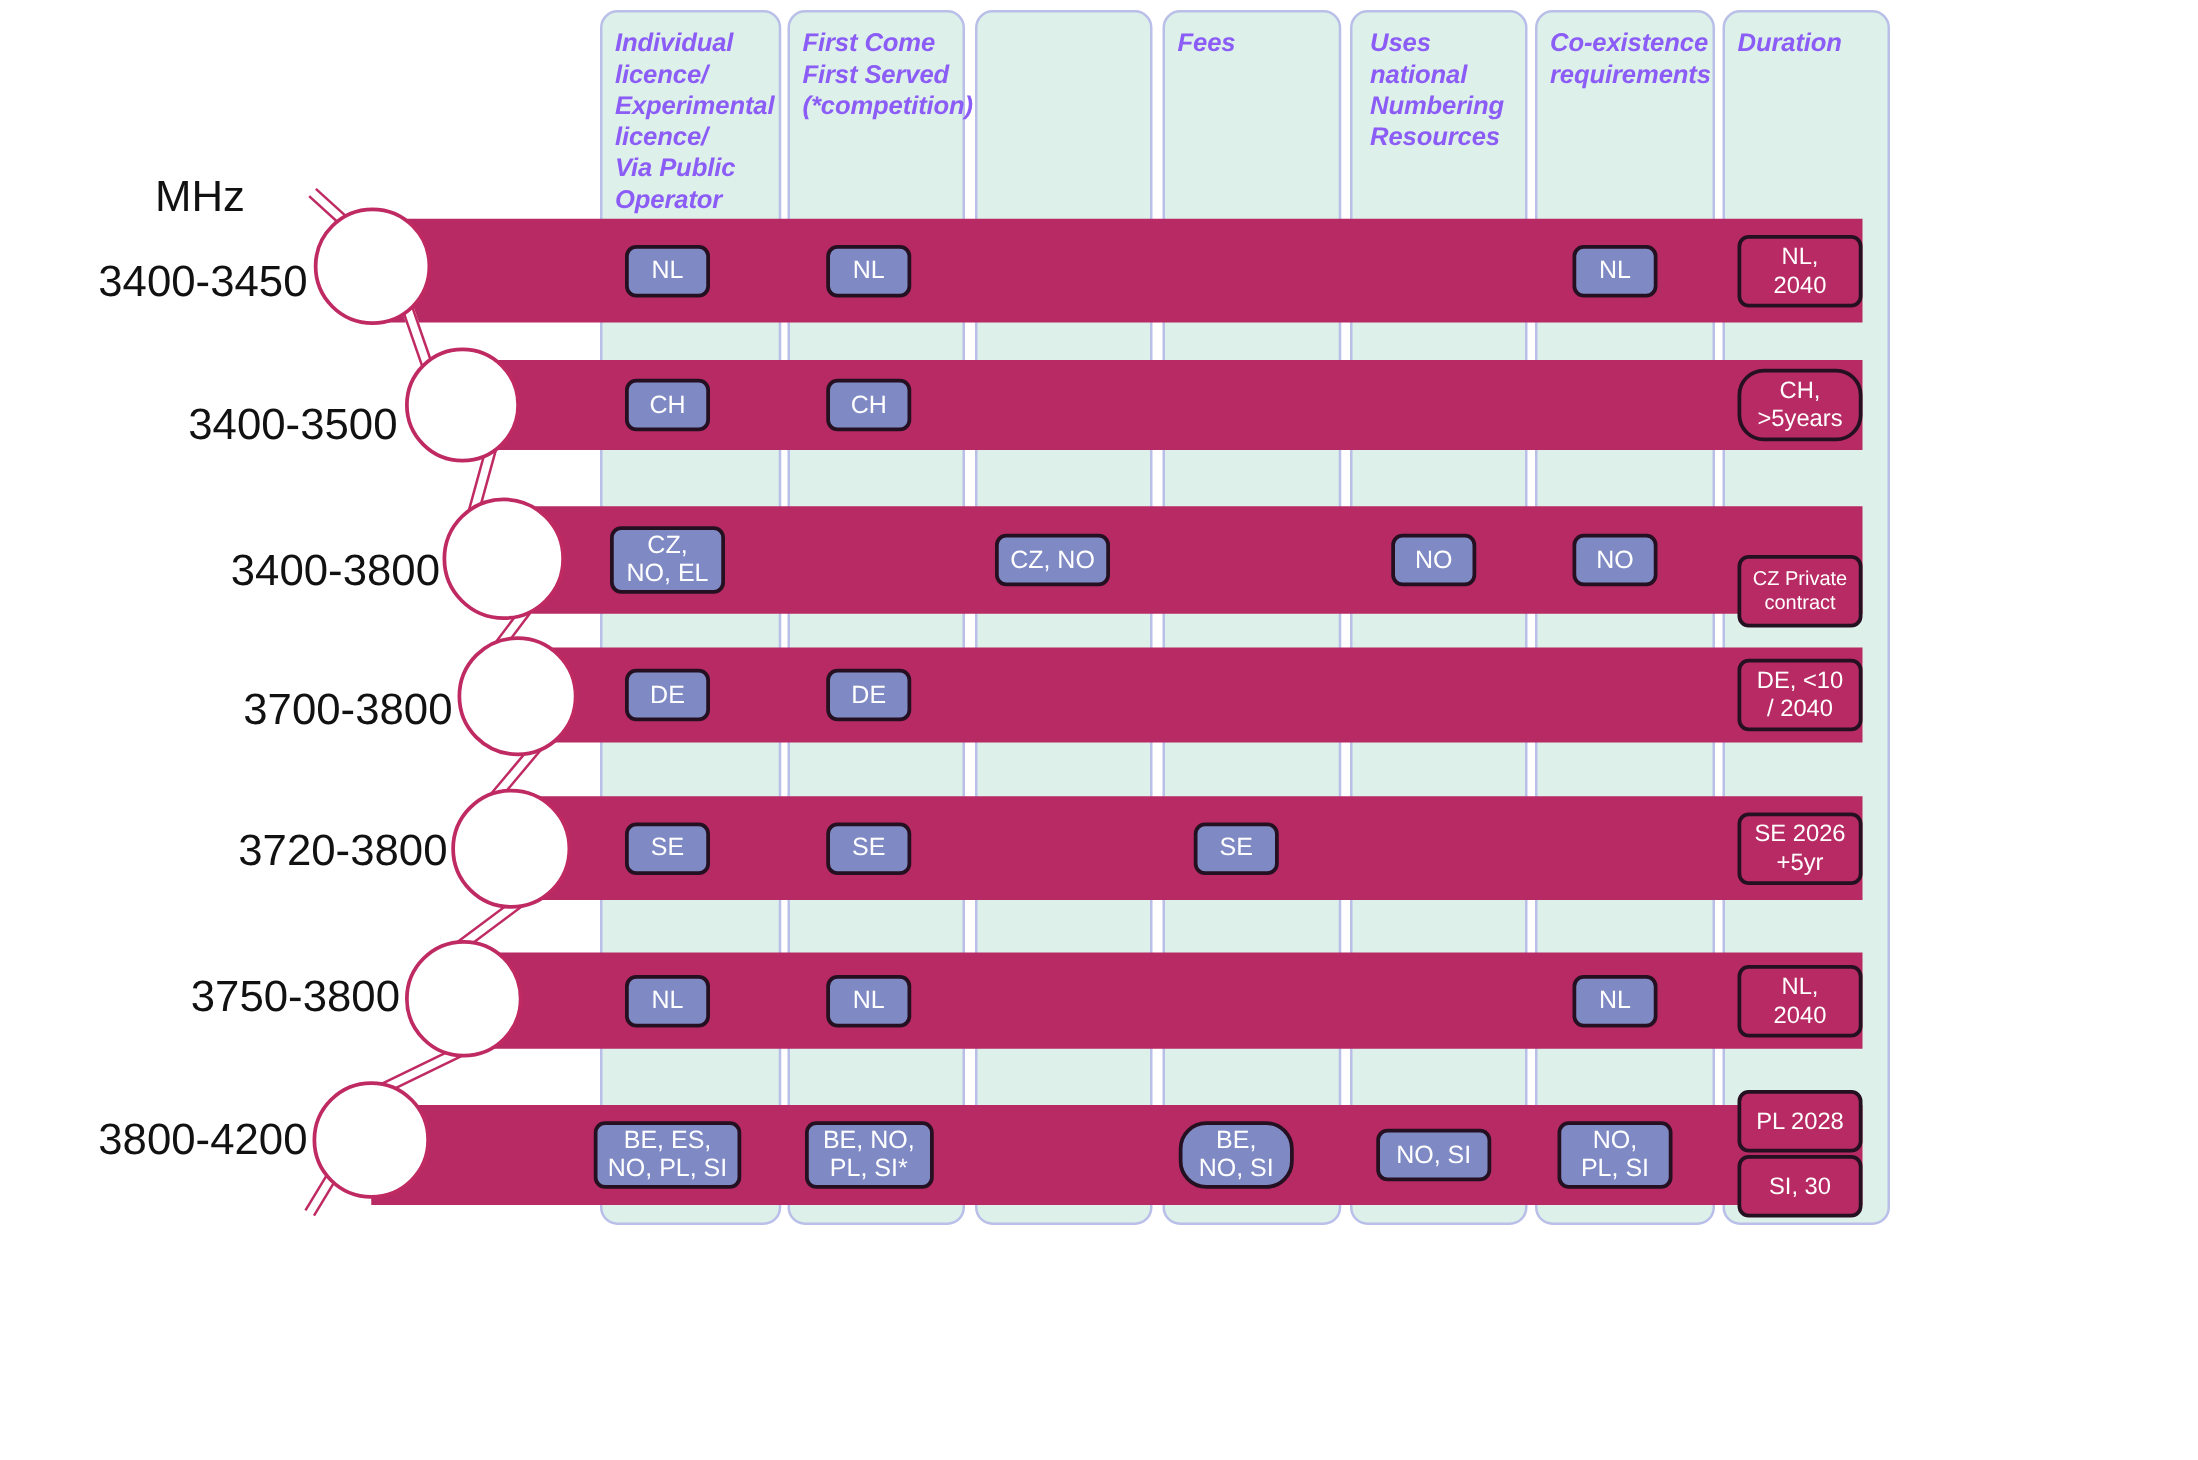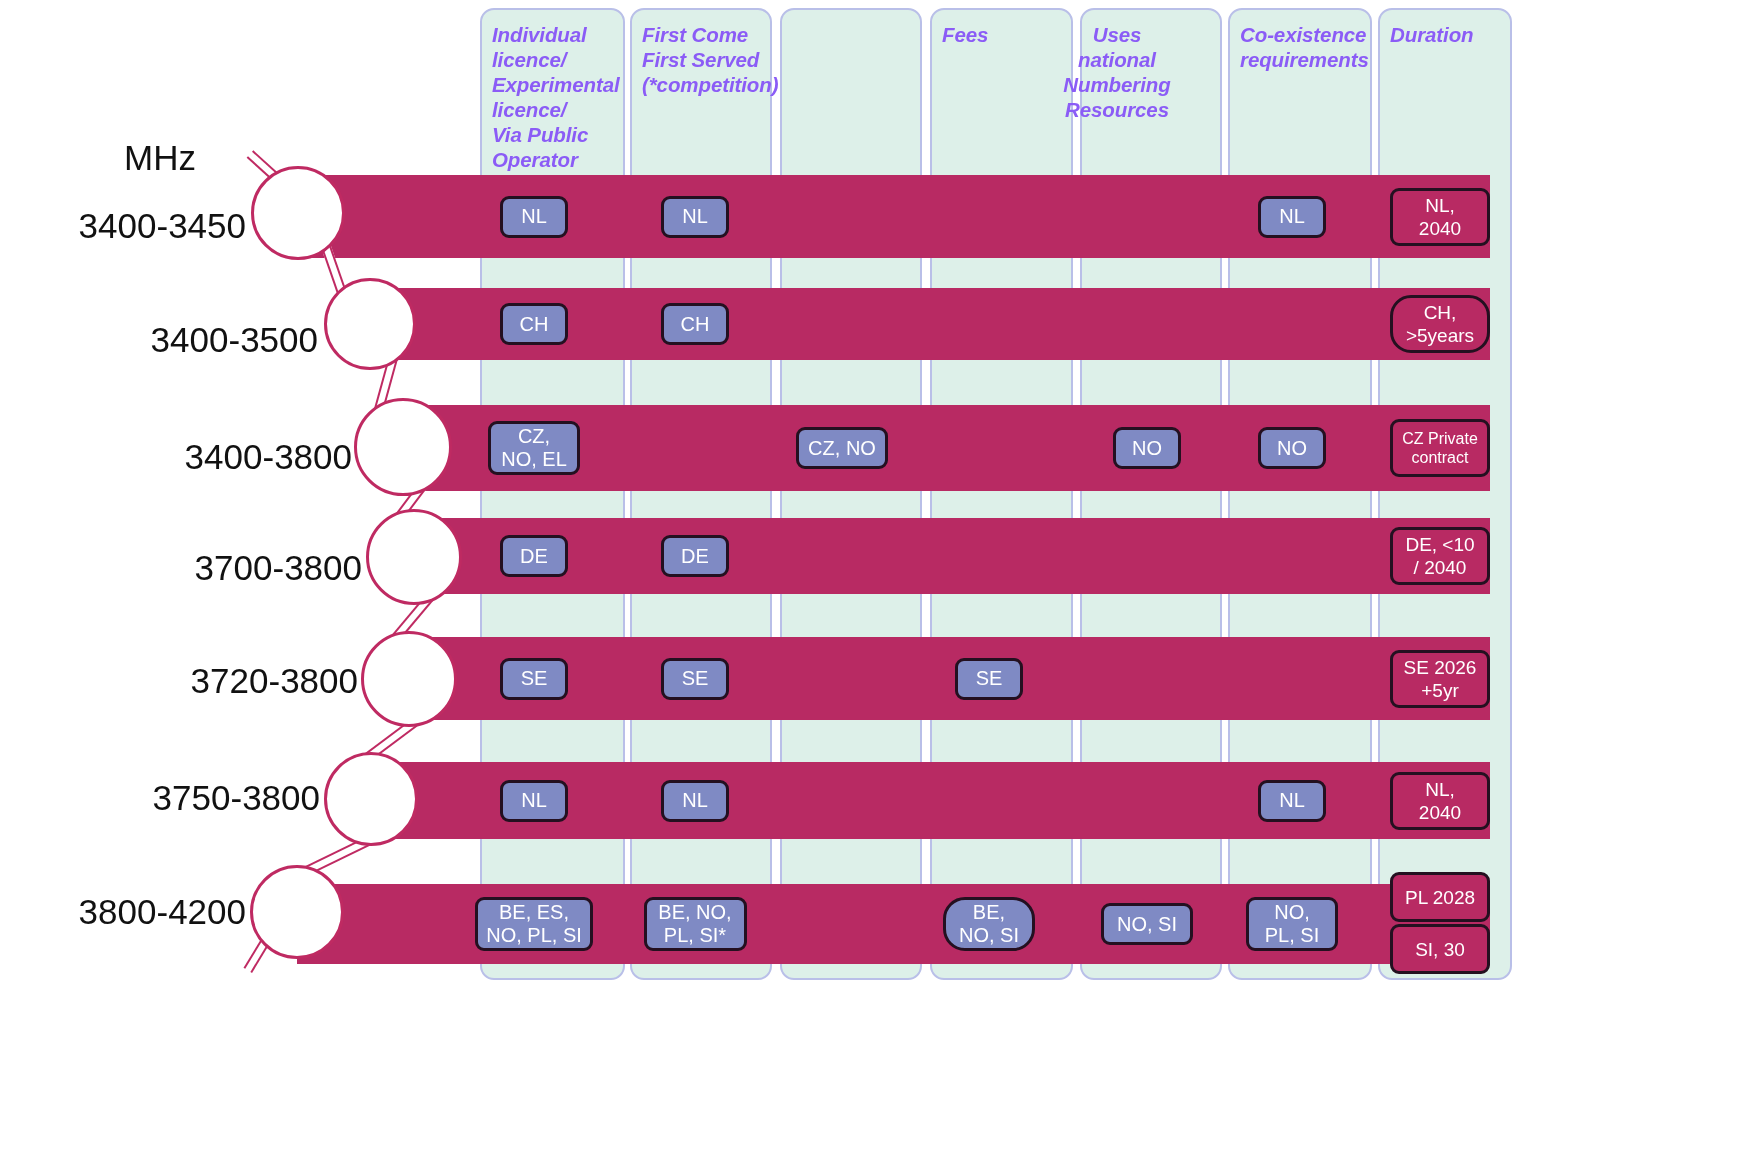--- a/index.html
+++ b/index.html
@@ -89,20 +89,21 @@
     box-sizing:border-box;
     z-index:8;
   }
   .chip.duration{
     background:#b82a63;
     font-size:19px;
   }
   .chip.duration.small{
     font-size:16px;
     line-height:19px;
+    margin-top:25px;
   }
 </style>
 </head>
 <body>
 
 <div id="stage">
     <div class="col-card" style="left: 480px; top: 8px; width: 145px; height: 972px;"></div>
     <div class="col-head" style="left: 492px; top: 22px; width: 173px;">Individual
 licence/
 Experimental
@@ -111,21 +112,21 @@
 Operator
 spectrum</div>
     <div class="col-card" style="left: 630px; top: 8px; width: 142px; height: 972px;"></div>
     <div class="col-head" style="left: 642px; top: 22px; width: 170px;">First Come
 First Served
 (*competition)</div>
     <div class="col-card" style="left: 780px; top: 8px; width: 142px; height: 972px;"></div>
     <div class="col-card" style="left: 930px; top: 8px; width: 143px; height: 972px;"></div>
     <div class="col-head" style="left: 942px; top: 22px; width: 171px;">Fees</div>
     <div class="col-card" style="left: 1080px; top: 8px; width: 142px; height: 972px;"></div>
-    <div class="col-head" style="left: 1032px; top: 22px; width: 170px; text-align: center;">Uses
+    <div class="col-head" style="left: 1096px; top: 22px; width: 170px;">Uses
 national
 Numbering
 Resources</div>
     <div class="col-card" style="left: 1228px; top: 8px; width: 144px; height: 972px;"></div>
     <div class="col-head" style="left: 1240px; top: 22px; width: 172px;">Co-existence
 requirements</div>
     <div class="col-card" style="left: 1378px; top: 8px; width: 134px; height: 972px;"></div>
     <div class="col-head" style="left: 1390px; top: 22px; width: 162px;">Duration</div>
     <div class="band" style="left: 298px; top: 175px; width: 1192px; height: 83px;"></div>
     <div class="node" style="left: 251px; top: 166px; width: 94px; height: 94px;"></div>

